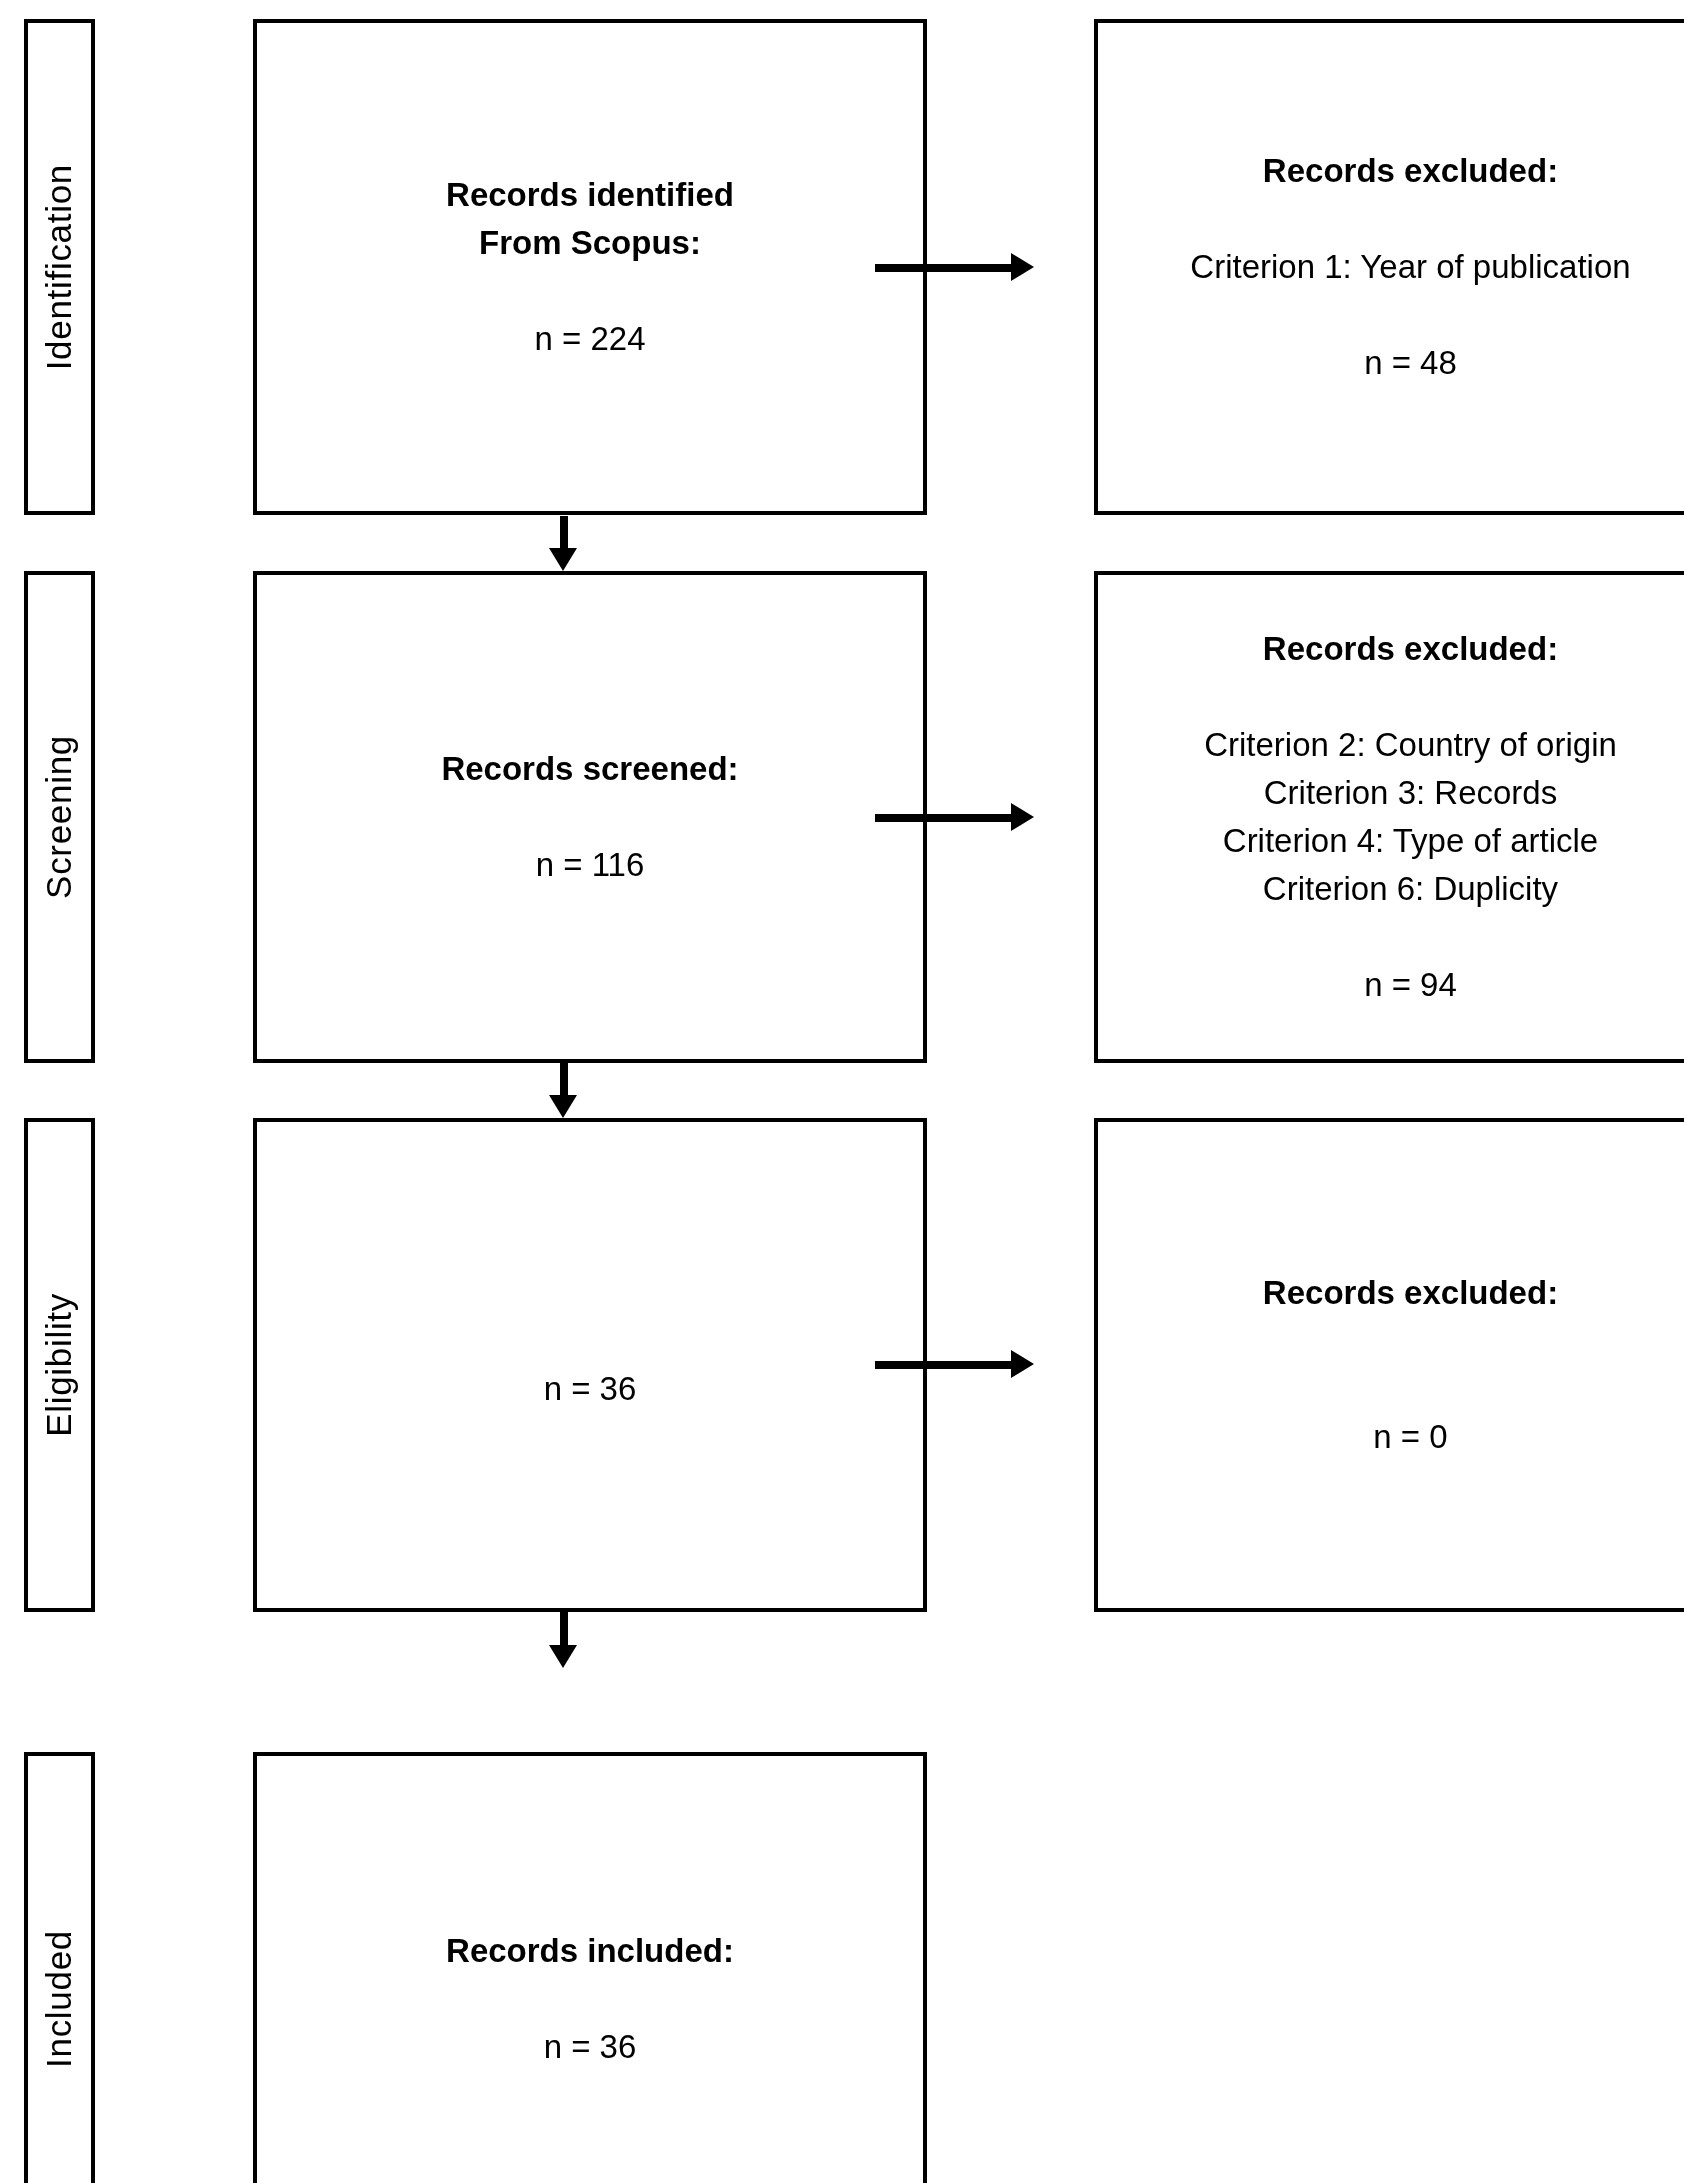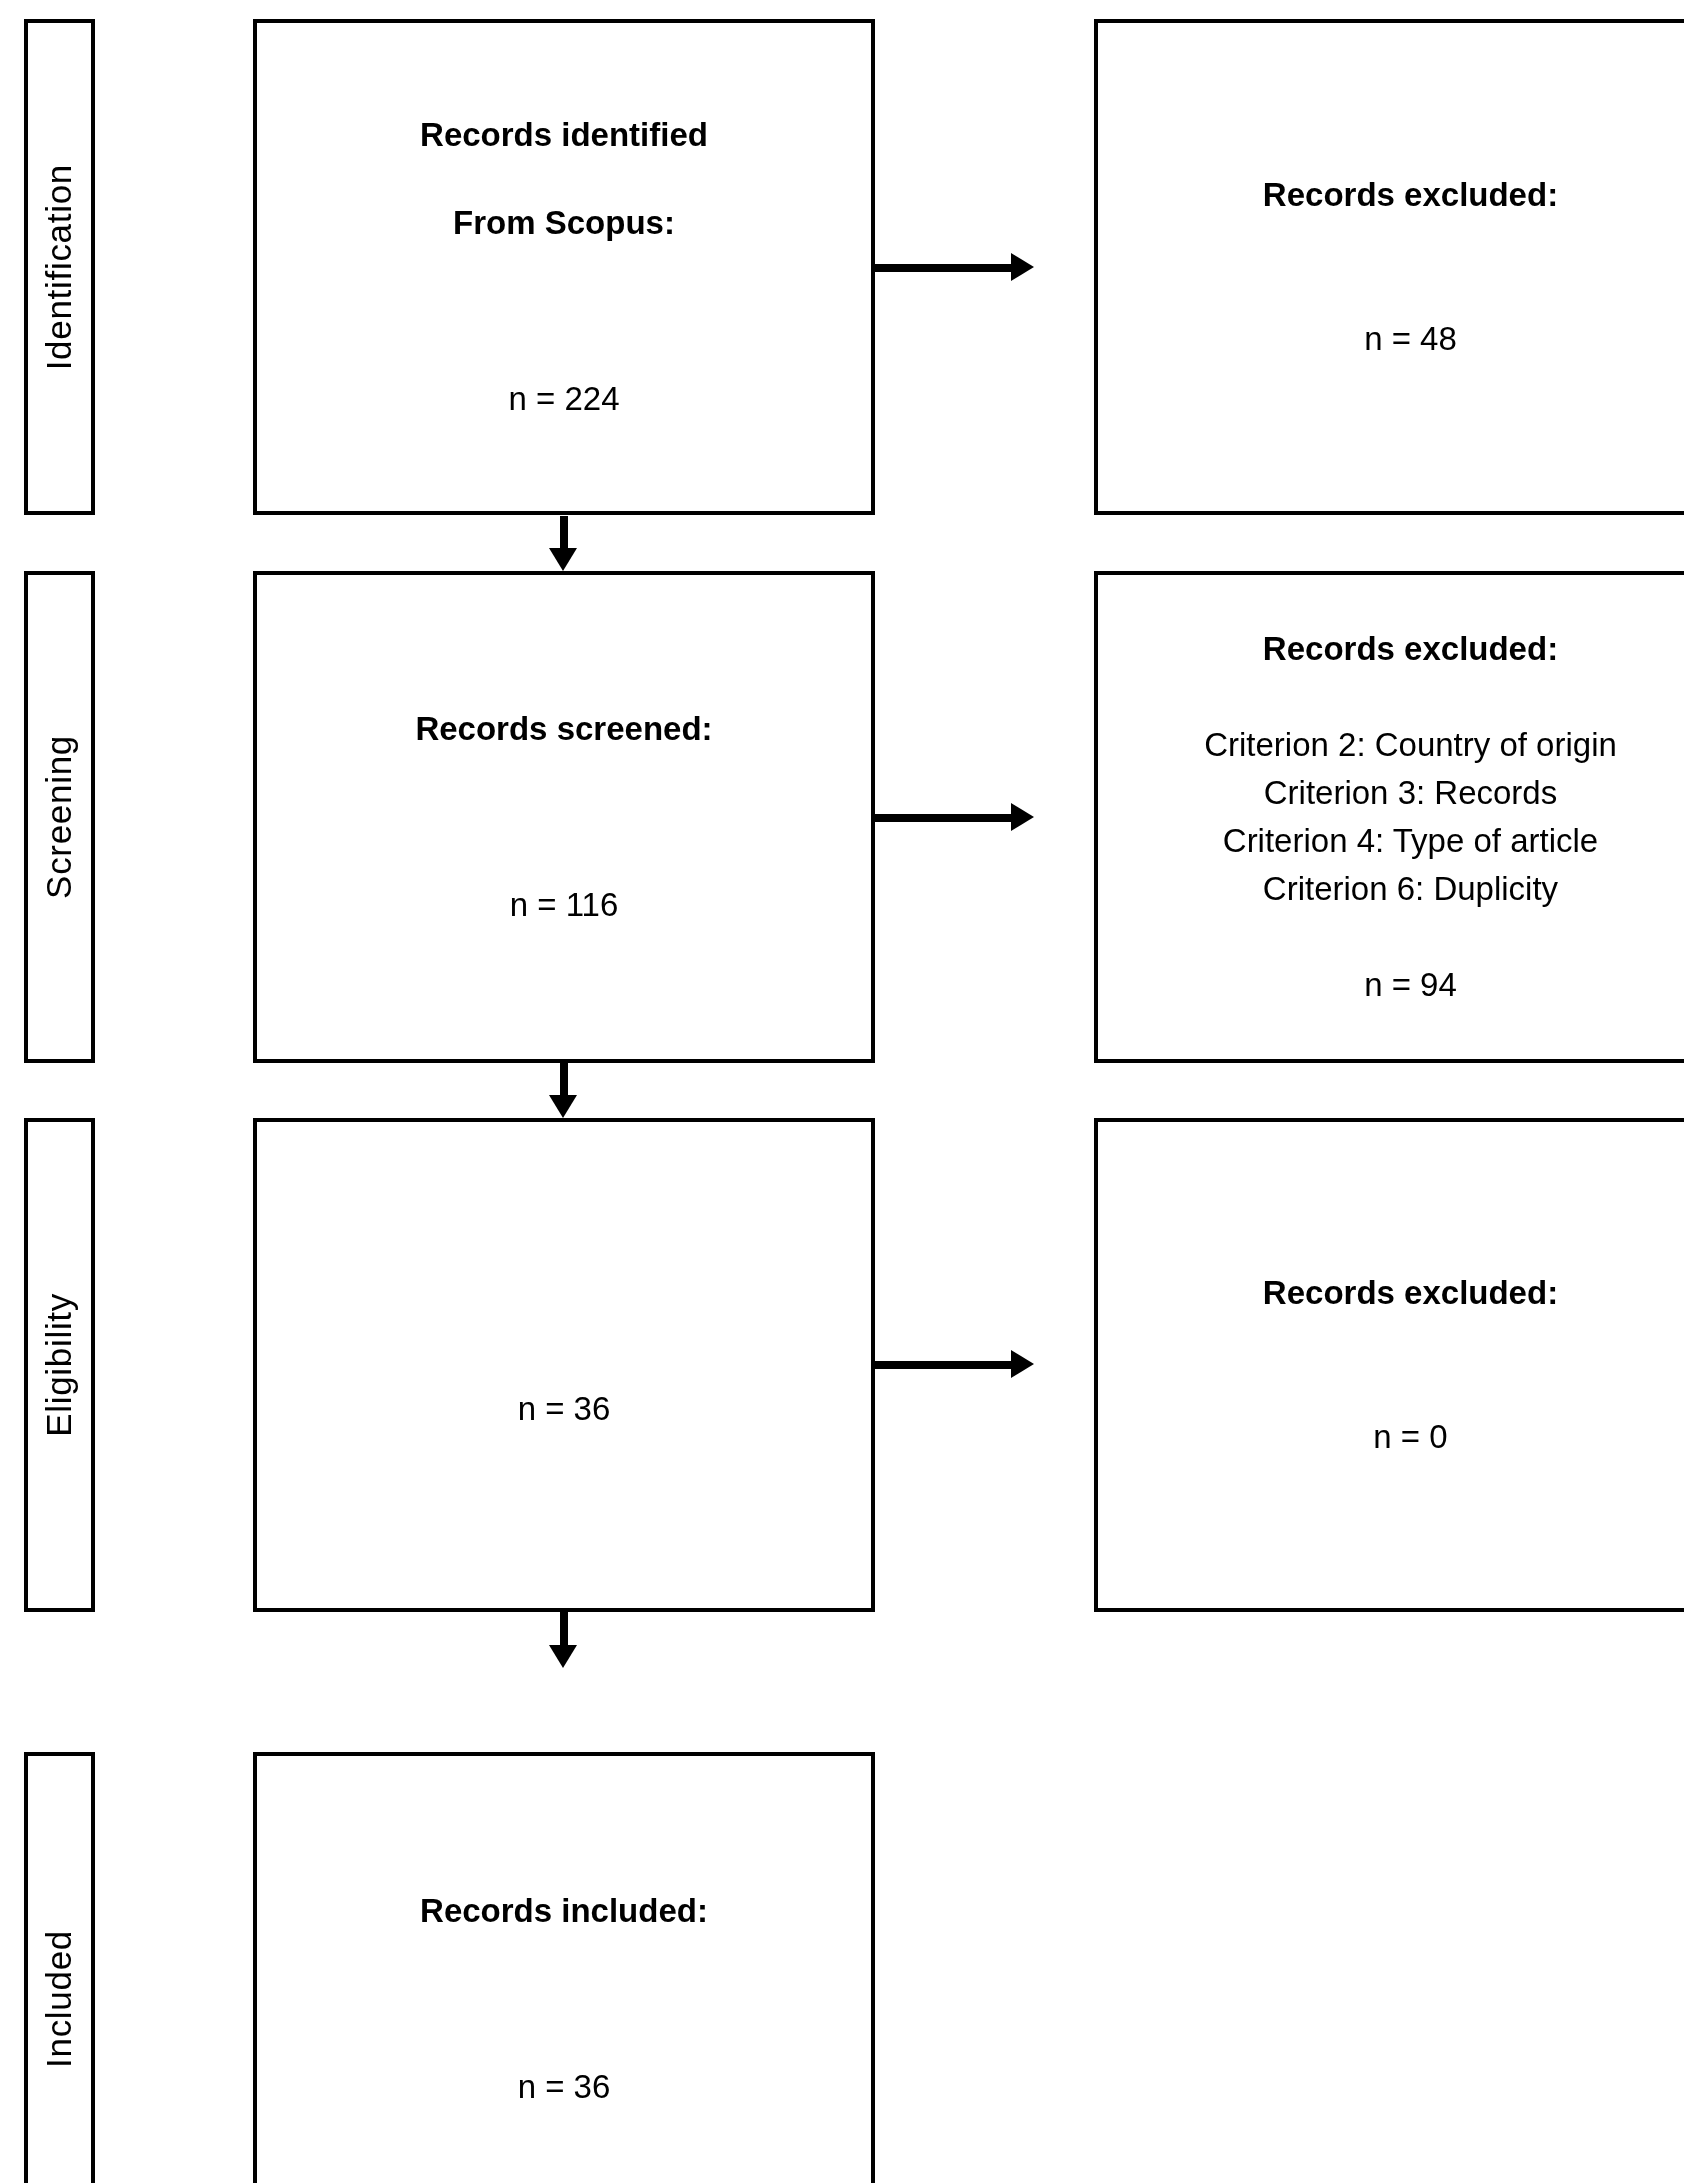--- a/index.html
+++ b/index.html
@@ -33,23 +33,22 @@
   .stage-label {
     writing-mode: vertical-rl;
     transform: rotate(180deg);
     font-size: 35px;
     font-weight: 400;
     letter-spacing: 0.7px;
     white-space: nowrap;
   }
   .main-box {
     left: 253px;
-    width: 622px;
+    width: 674px;
     padding: 0 14px;
-    gap: 40px;
   }
   .excl-box {
     left: 1094px;
     width: 633px;
     padding: 0 14px;
   }
   .row1 { top: 19.4px;   height: 496px; }
   .row2 { top: 571px;  height: 492px; }
   .row3 { top: 1118px; height: 494px; }
   .row4 { top: 1752px; height: 493px; }
@@ -130,20 +129,21 @@
 
   <div class="box main-box row4">
     <div class="box-title">Records included:</div>
     <div class="gap-line"></div>
     <div class="box-text">n = 36</div>
   </div>
 
   <div class="box excl-box row1">
     <div class="box-title">Records excluded:</div>
     <div class="gap-line"></div>
+    <div class="box-text">Criterion 1: Year of publication</div>
     <div class="gap-line"></div>
     <div class="box-text">n = 48</div>
   </div>
 
   <div class="box excl-box row2">
     <div class="box-title">Records excluded:</div>
     <div class="gap-line"></div>
     <div class="box-text">Criterion 2: Country of origin</div>
     <div class="box-text">Criterion 3: Records</div>
     <div class="box-text">Criterion 4: Type of article</div>

